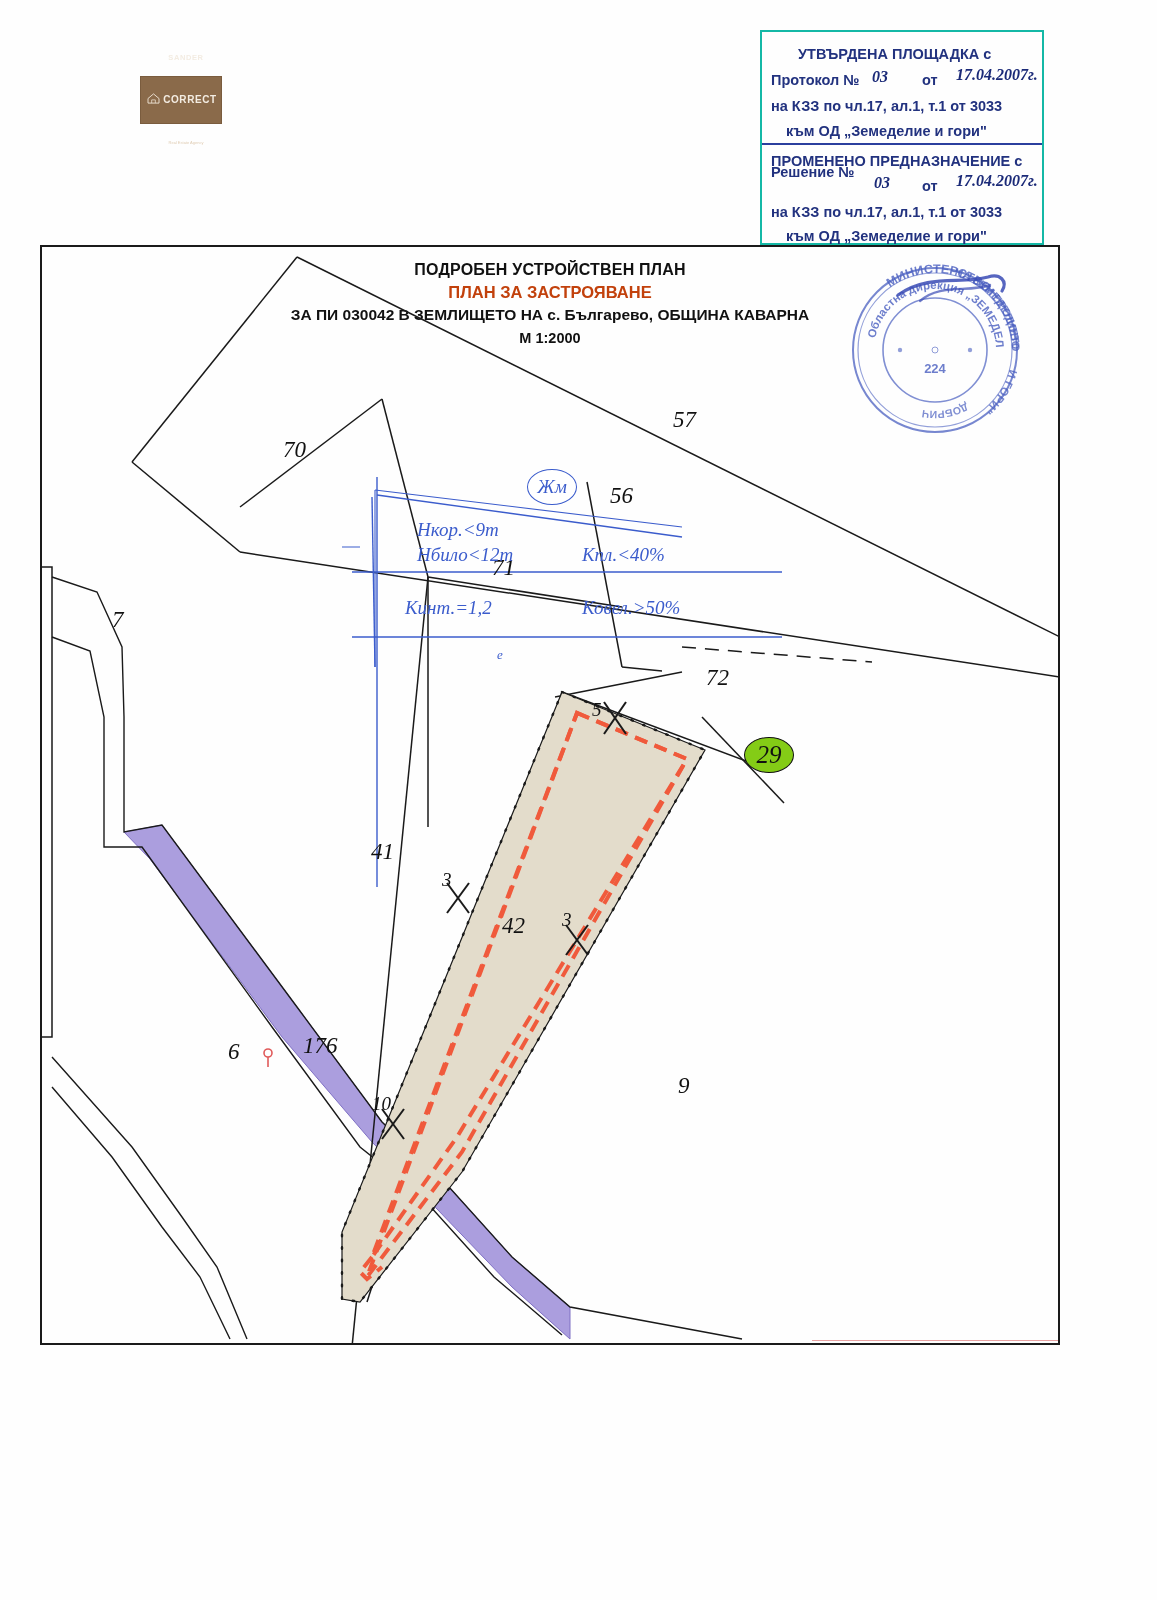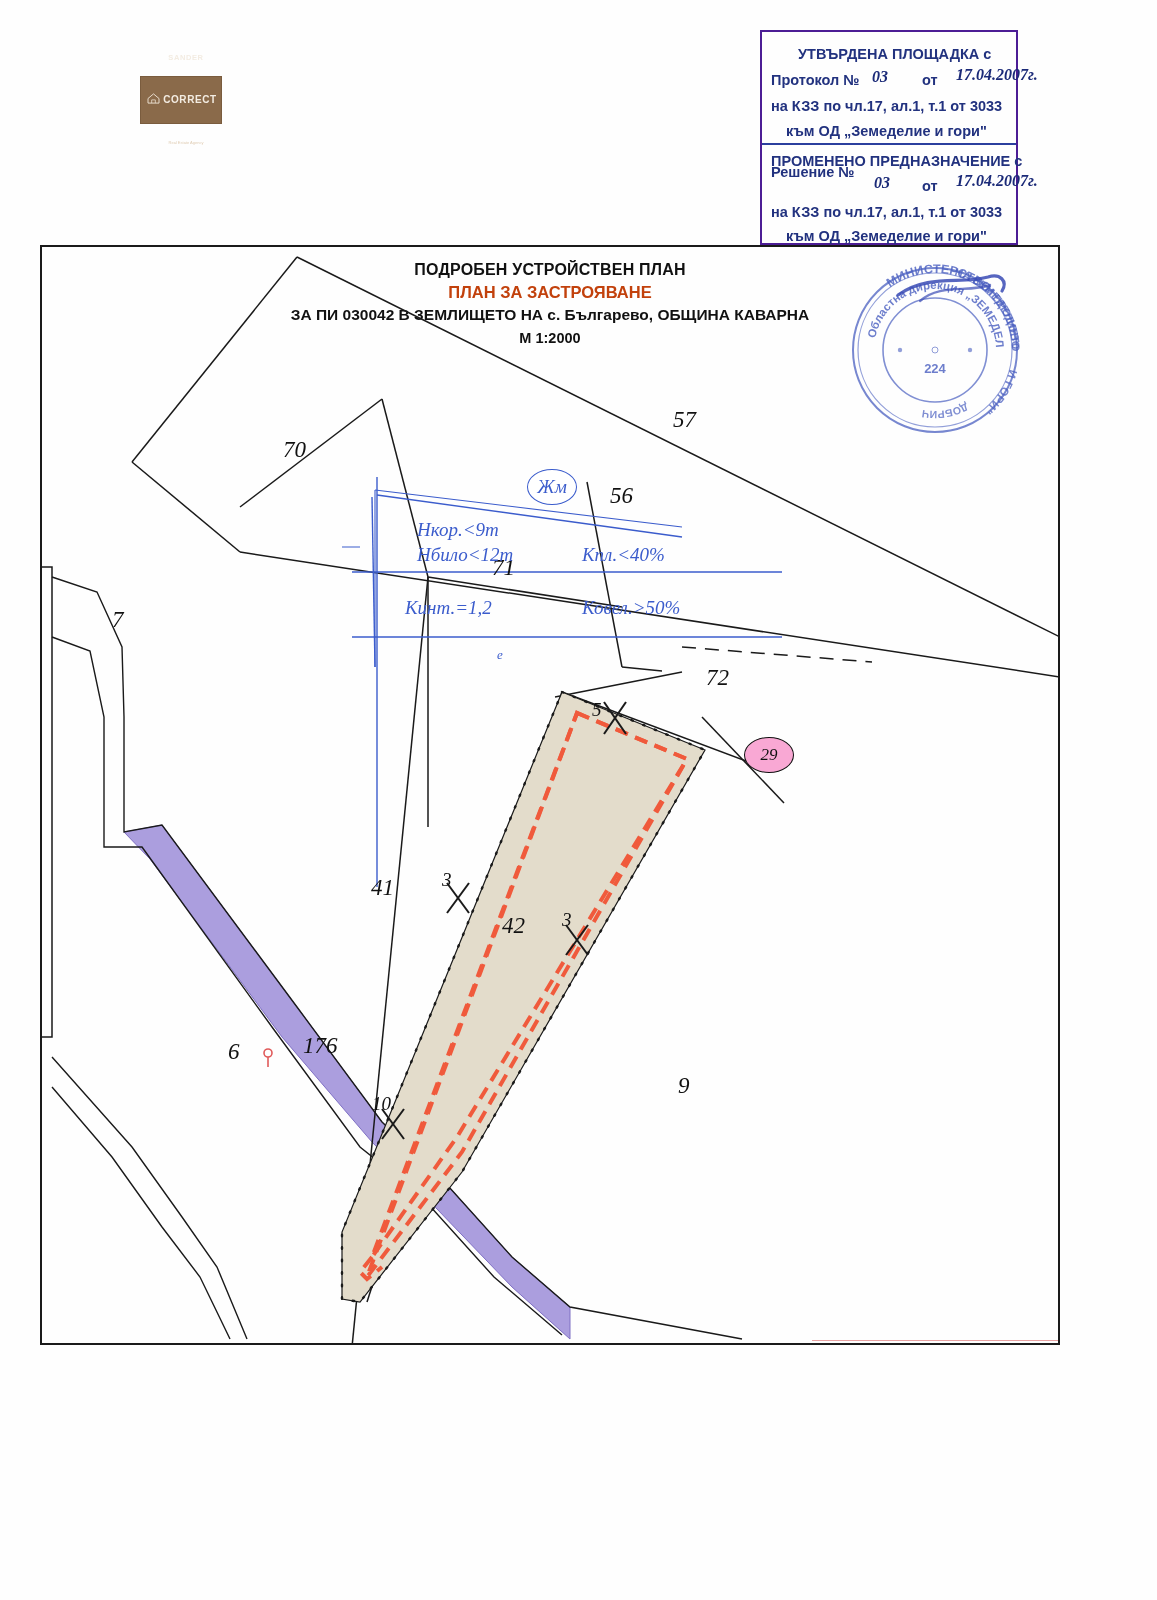--- a/index.html
+++ b/index.html
@@ -65,23 +65,23 @@
     color: #e0cdb4;
     line-height: 6px;
     margin-top: 2px;
     margin-left: 10px;
   }
   
   .stamp-box {
     position: absolute;
     left: 760px;
     top: 30px;
-    width: 258px;
+    width: 284px;
     height: 215px;
-    border: 2px solid #4c1d95;
+    border: 2px solid #14b8a6;
     box-sizing: border-box;
     color: #20307f;
   }
   .stamp-box .divider {
     position: absolute;
     left: 0; right: 0;
     top: 111px;
     border-top: 2px solid #2b3f9e;
   }
   .stamp-line {
@@ -190,25 +190,25 @@
   }
   .circ29 {
     position: absolute;
     width: 48px;
     height: 34px;
     border: 1.6px solid #111;
     border-radius: 50%;
     color: #111;
     font-family: "Liberation Serif", serif;
     font-style: italic;
-    font-size: 17px;
+    font-size: 25px;
     display: flex;
     align-items: center;
     justify-content: center;
-    background: #f9a8d4;
+    background: #84cc16;
   }
   .redbox {
     position: absolute;
     left: 770px;
     top: 1093px;
     width: 290px;
     height: 34px;
     border-top: 1.5px solid #e9a2a2;
     border-right: 1.5px solid #e9a2a2;
     box-sizing: border-box;
@@ -385,21 +385,21 @@
         <line x1="226" y1="810" x2="226" y2="820"></line>
       </g>
     </svg>
 
     <div class="plabel" style="left:241px; top:190px;">70</div>
     <div class="plabel" style="left:631px; top:160px;">57</div>
     <div class="plabel" style="left:568px; top:236px;">56</div>
     <div class="plabel" style="left:450px; top:308px;">71</div>
     <div class="plabel" style="left:70px;  top:360px;">7</div>
     <div class="plabel" style="left:664px; top:418px;">72</div>
-    <div class="plabel" style="left:329px; top:628px;">41</div>
+    <div class="plabel" style="left:329px; top:592px;">41</div>
     <div class="plabel" style="left:460px; top:666px;">42</div>
     <div class="plabel" style="left:636px; top:826px;">9</div>
     <div class="plabel" style="left:261px; top:786px;">176</div>
     <div class="plabel" style="left:186px; top:792px;">6</div>
 
     <div class="plabel small" style="left:550px; top:452px;">5</div>
     <div class="plabel small" style="left:400px; top:622px;">3</div>
     <div class="plabel small" style="left:520px; top:662px;">3</div>
     <div class="plabel small" style="left:330px; top:846px;">10</div>
 

